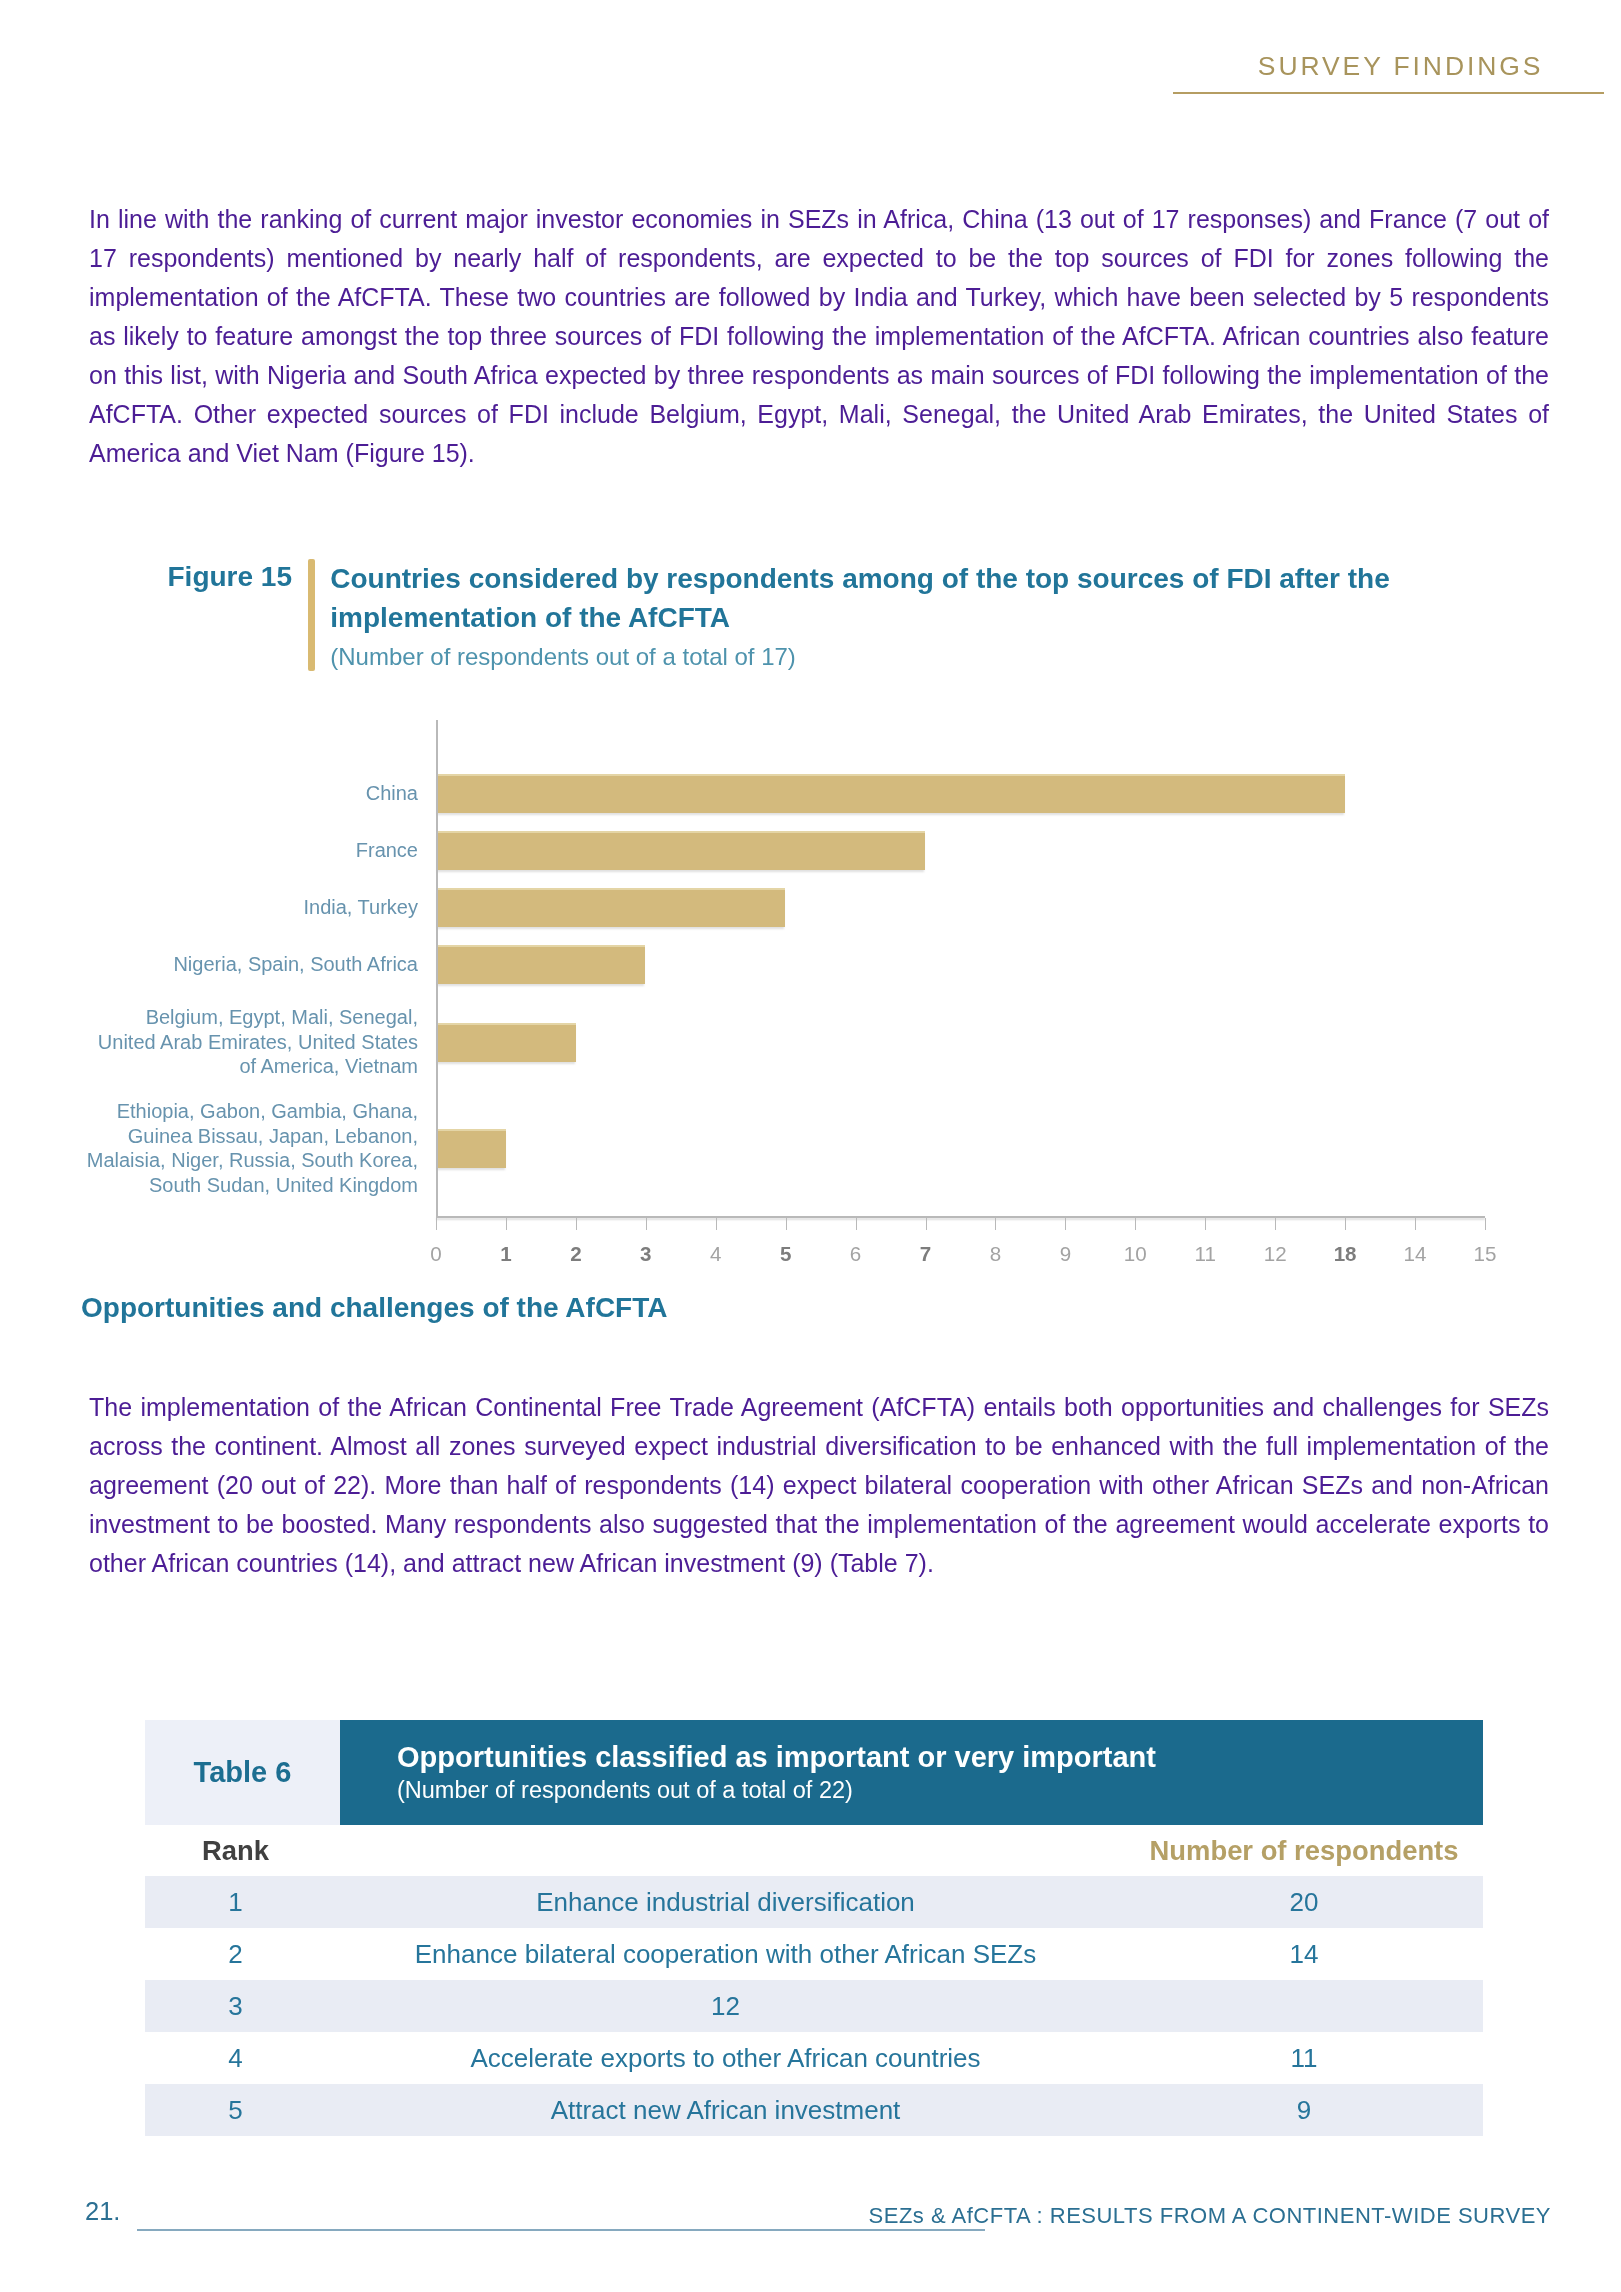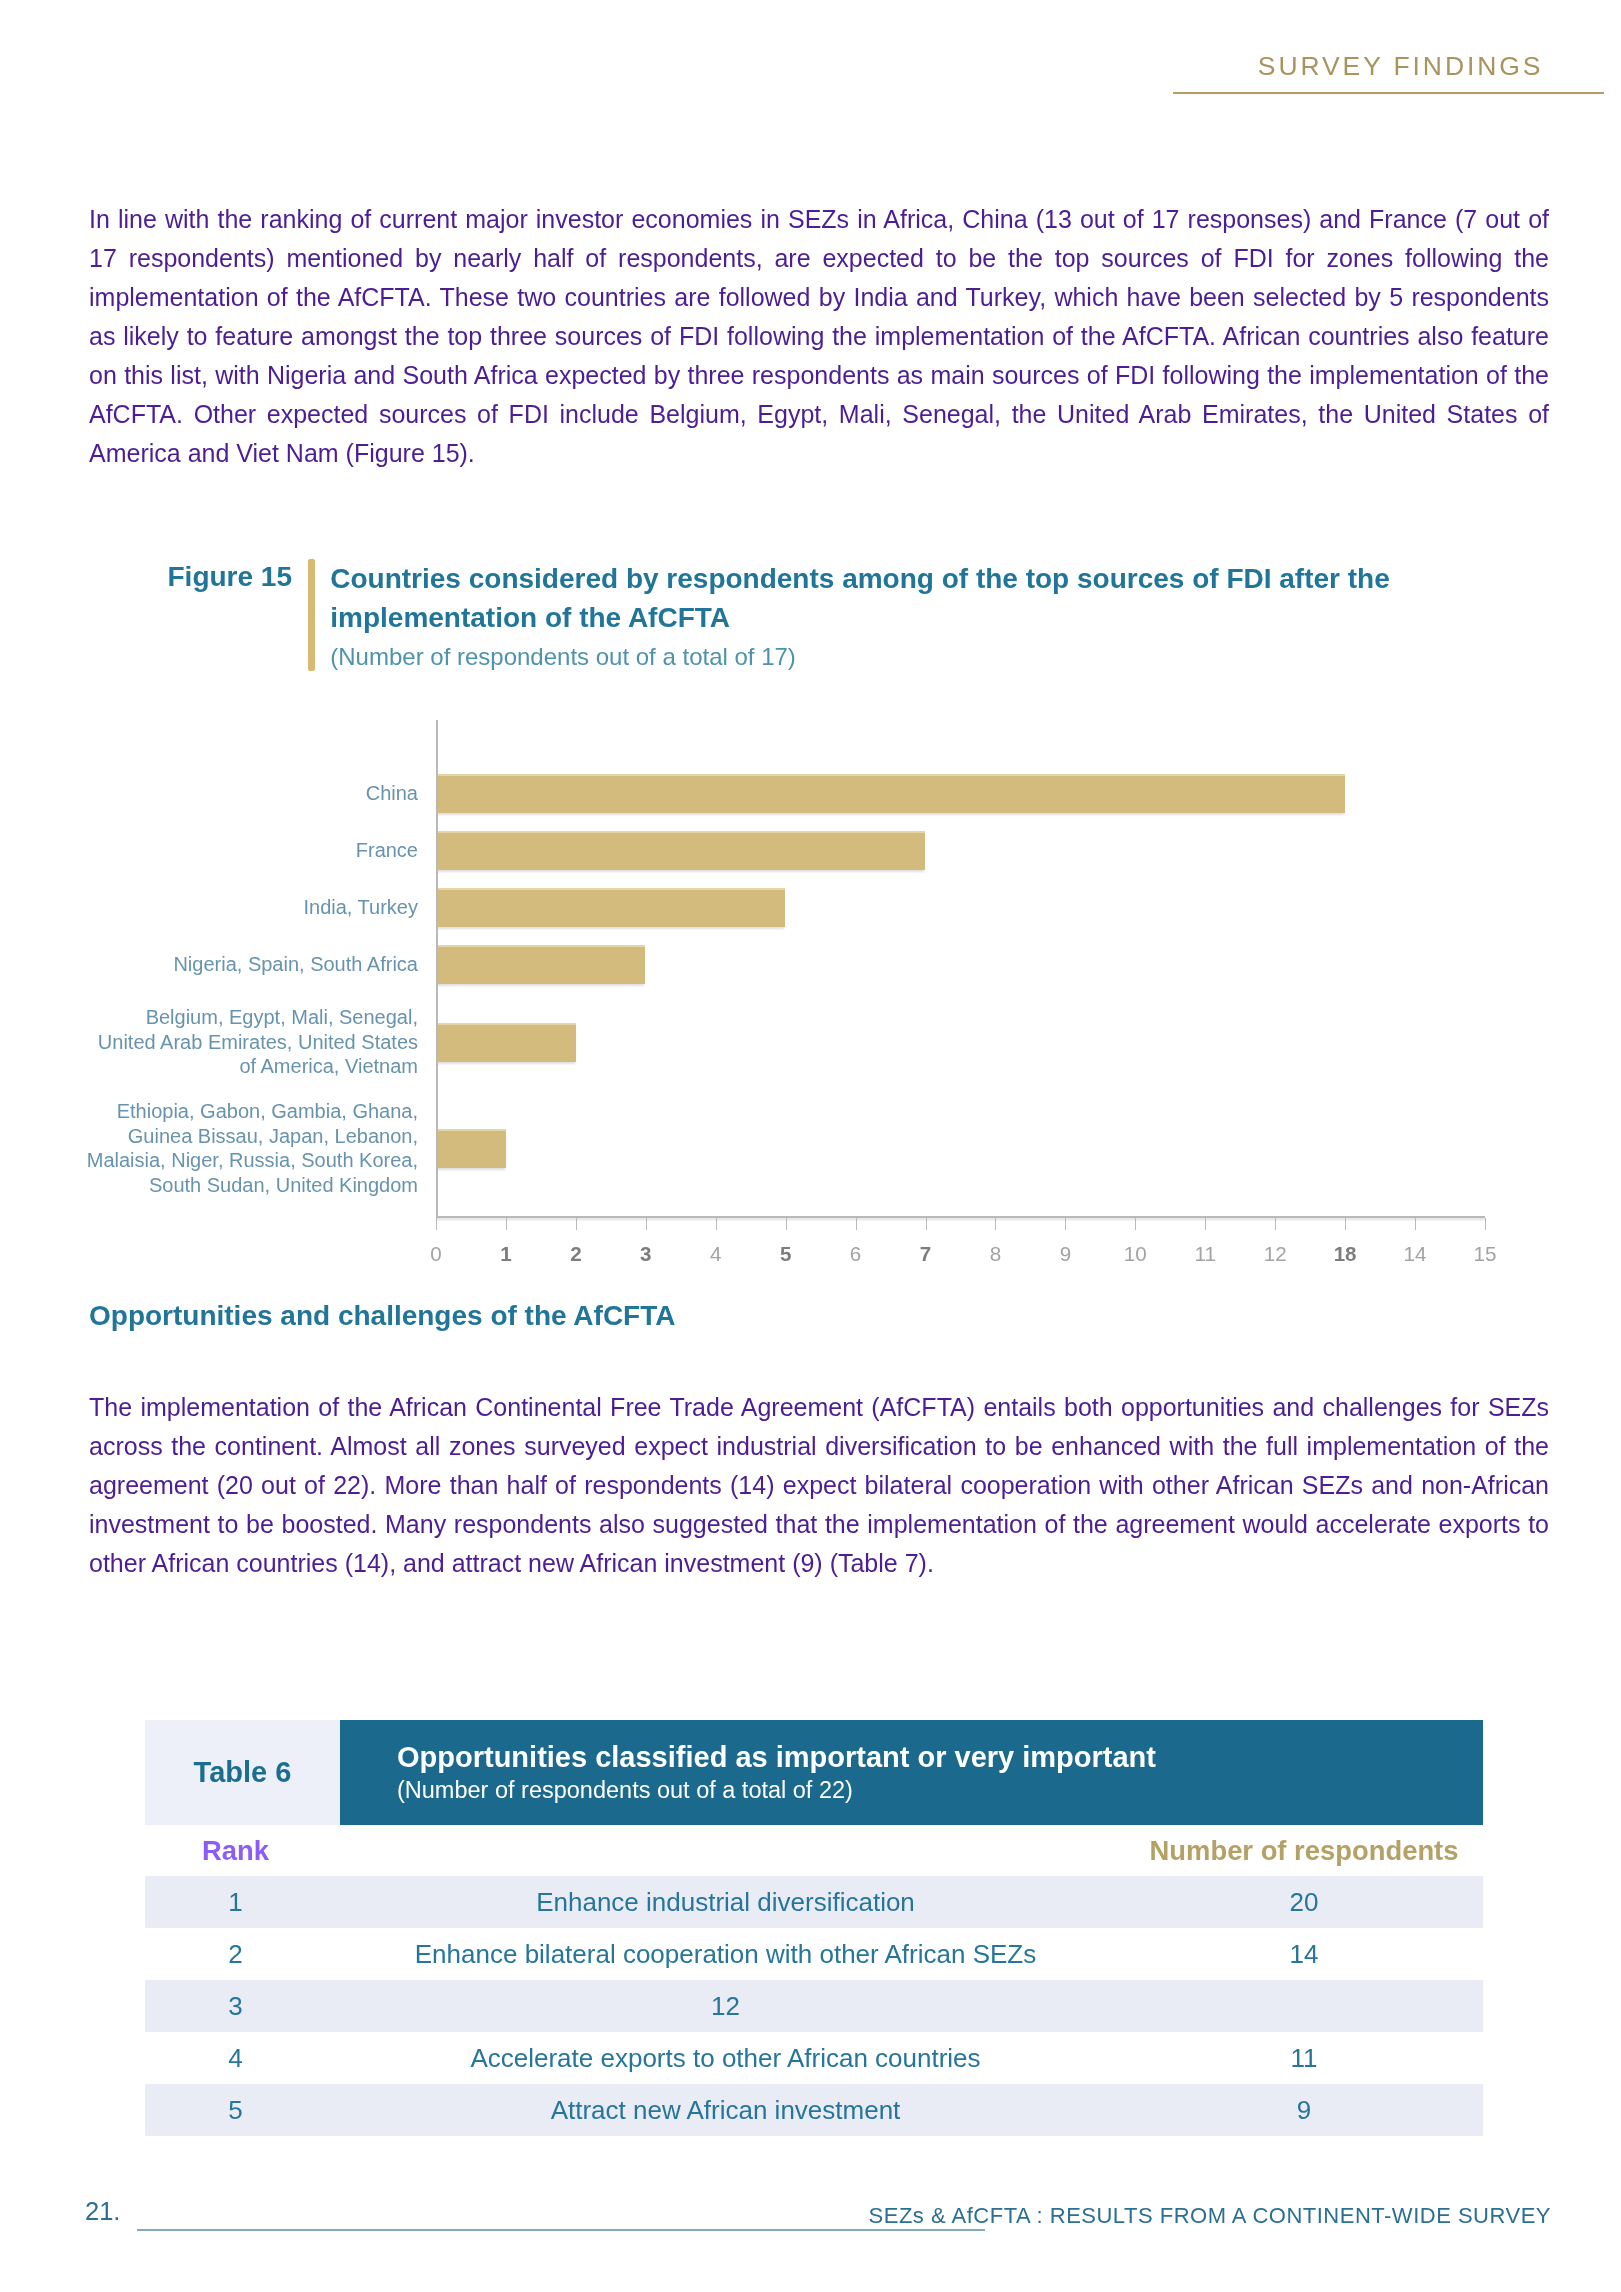--- a/index.html
+++ b/index.html
@@ -57,39 +57,39 @@
   .ticks { position:absolute; left:353px; right:0; bottom:0; height:61px; }
   .tickmark { position:absolute; bottom:49px; width:1px; height:11.8px; background:#b9b9b9; }
   .ticklabel {
     position:absolute; top:23.5px; transform:translateX(-50%);
     font-size:20.6px; color:#a3a3a3;
   }
   .ticklabel.bold { color:#7d7d7d; font-weight:bold; }
 
   
   .section-heading {
-    position:absolute; left:81px; top:1292px; margin:8px;
+    position:absolute; left:81px; top:1292px; margin:0;
     font-size:28px; font-weight:bold; color:#217599;
   }
 
   
   .table7 { position:absolute; left:145px; top:1720px; width:1338px; }
   .t-head { display:grid; grid-template-columns:195px 1fr; height:105px; }
   .t-head .t-label {
     background:#edf0f8; display:flex; align-items:center; justify-content:center;
     font-size:29px; font-weight:bold; color:#1c6e91;
   }
   .t-head .t-titlebox {
     background:#1b6a8d; color:#ffffff; display:flex; flex-direction:column;
     justify-content:center; padding-left:57px; box-sizing:border-box;
   }
   .t-title { font-size:29px; font-weight:bold; }
   .t-subtitle { font-size:23.5px; margin-top:3.9px; }
   .t-cols { display:grid; grid-template-columns:181px 1fr 358px; height:51px; align-items:center; }
-  .t-cols .c-rank { text-align:center; font-size:27.4px; font-weight:bold; color:#8b5cf6; }
+  .t-cols .c-rank { text-align:center; font-size:27.4px; font-weight:bold; color:#404040; }
   .t-cols .c-resp { text-align:center; font-size:27.4px; font-weight:bold; color:#b5a066; }
   .trow { display:grid; grid-template-columns:181px 1fr 358px; height:52px; align-items:center; }
   .trow.alt { background:#e9ecf4; }
   .trow div { text-align:center; font-size:26px; color:#26759b; }
 
   
   .footer-num { position:absolute; left:85px; top:2197px; font-size:25.5px; color:#2b6f92; }
   .footer-line { position:absolute; left:137px; top:2229px; width:848px; height:2px; background:#86a9bf; }
   .footer-text {
     position:absolute; right:70px; top:2203px; font-size:22px;

